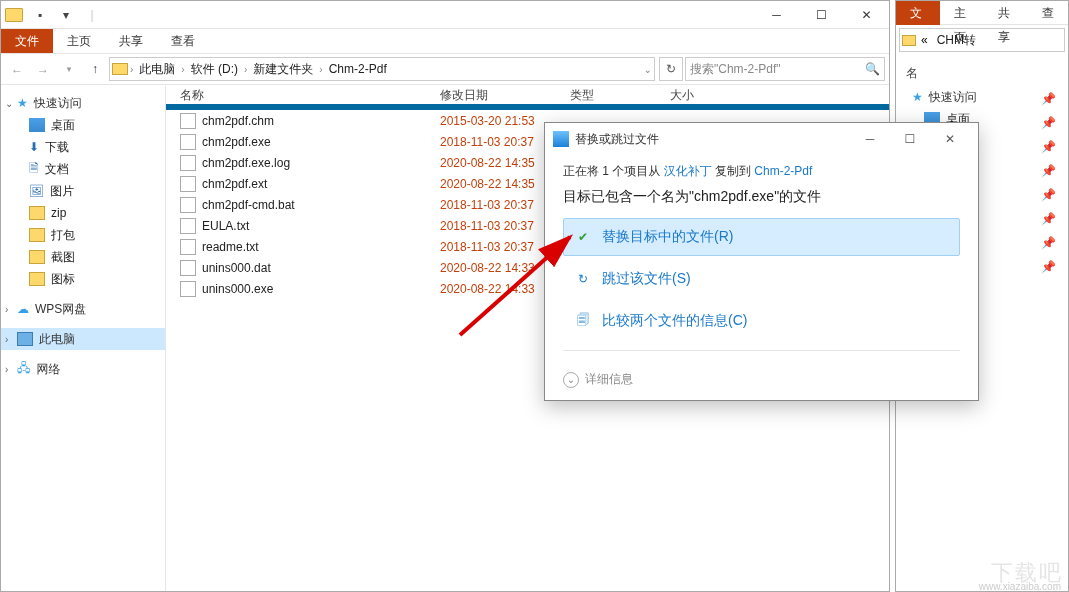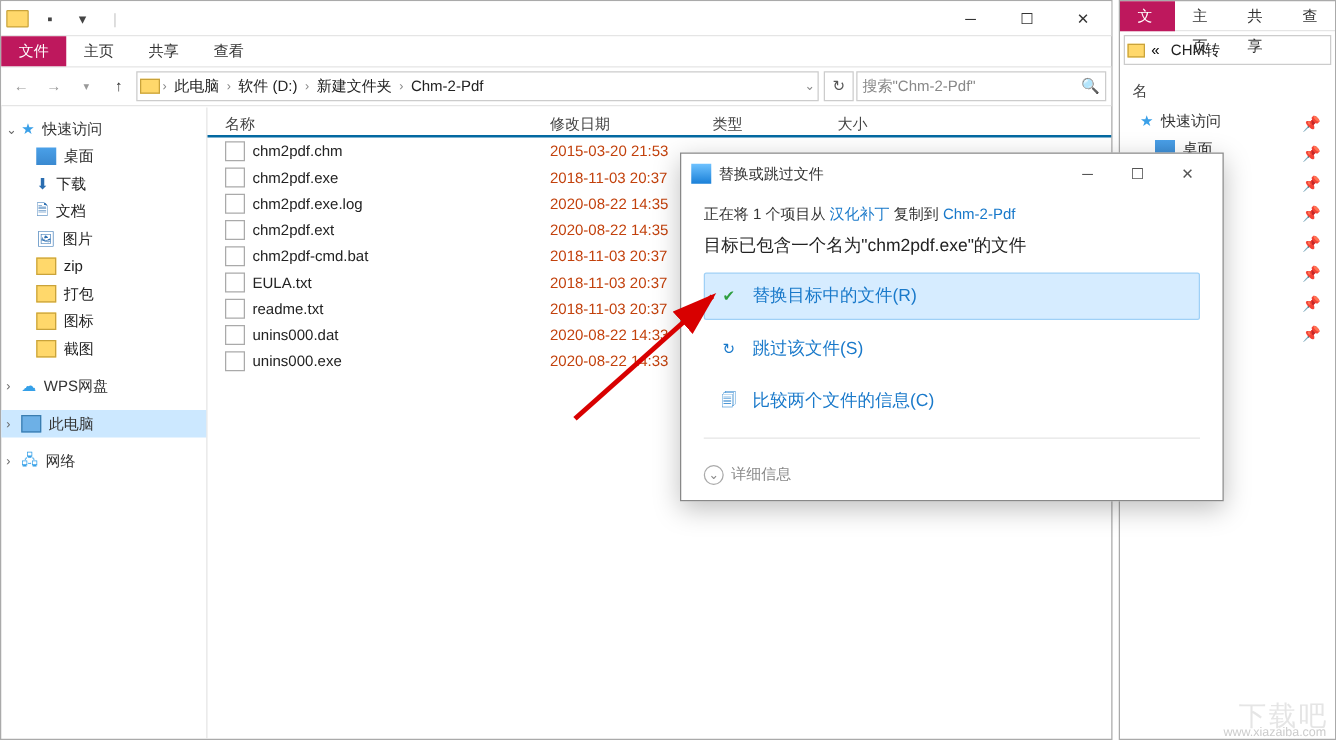--- a/index.html
+++ b/index.html
@@ -12,21 +12,21 @@
 .titlebar { height:28px; background:#fff; border-bottom:1px solid #e5e5e5; display:flex; align-items:center; }
 .qat { display:flex; align-items:center; height:100%; }
 .qat .ico { width:22px; height:22px; margin:0 2px; display:flex; align-items:center; justify-content:center; color:#444; }
 .qat .folder-ico { width:18px; height:14px; background:#ffd86b; border:1px solid #c9a33b; border-radius:1px; }
 .winbtns { margin-left:auto; display:flex; }
 .winbtn { width:45px; height:28px; display:flex; align-items:center; justify-content:center; color:#333; }
 
 
 .ribbon { height:24px; display:flex; align-items:center; padding-left:0; }
 .rtab { padding:0 14px; height:24px; line-height:24px; color:#333; }
-.rtab.file { background:#be185d; color:#fff; }
+.rtab.file { background:#c2410c; color:#fff; }
 
 
 .navbar { height:32px; border-top:1px solid #e5e5e5; border-bottom:1px solid #e5e5e5; background:#fff; display:flex; align-items:center; padding:2px 4px; gap:2px;}
 .navbtn { width:24px; height:24px; display:flex; align-items:center; justify-content:center; color:#999; }
 .navbtn.en{color:#333}
 .addr { flex:1; height:24px; border:1px solid #ccc; display:flex; align-items:center; padding:0 2px; gap:2px; }
 .addr .folder-ico{width:16px;height:12px;background:#ffd86b;border:1px solid #c9a33b;}
 .crumb{padding:0 4px;color:#222}
 .crumb-sep{color:#888;font-size:10px}
 .addr-refresh{width:24px;height:24px;margin-left:2px;display:flex;align-items:center;justify-content:center;border:1px solid #ccc;color:#555}
@@ -40,21 +40,21 @@
 .side-group.head{padding-left:16px; color:#333}
 .side-group .caret{position:absolute;left:4px;top:6px;color:#666;font-size:10px}
 .side-group.sel{background:#cce8ff}
 .sg-ico{width:16px;height:14px;display:inline-block}
 .sg-folder{background:#ffd86b;border:1px solid #c9a33b}
 .sg-blue{background:linear-gradient(#4aa0e8,#3a89d0)}
 .sg-monitor{background:#6db0e6;border:1px solid #3a7db0}
 
 
 .filepane{flex:1; position:relative}
-.cols{display:flex; padding-left:14px; height:24px; align-items:flex-end; border-bottom:2px solid #0369a1; color:#444}
+.cols{display:flex; padding-left:14px; height:24px; align-items:center; border-bottom:6px solid #0369a1; color:#444}
 .col-name{width:260px}
 .col-date{width:130px}
 .col-type{width:100px}
 .col-size{flex:1}
 .files{padding-left:14px}
 .row{display:flex;height:21px;align-items:center}
 .row .fico{width:16px;height:16px;margin-right:6px;display:inline-block;background:#fff;border:1px solid #aaa}
 .row .fname{width:238px;color:#222}
 .row .fdate{width:130px;color:#c2410c}
 
@@ -172,25 +172,25 @@
       <div class="side-group">
           <span class="sg-ico sg-folder"></span>
           <span>zip</span>
         </div>
       <div class="side-group">
           <span class="sg-ico sg-folder"></span>
           <span>打包</span>
         </div>
       <div class="side-group">
           <span class="sg-ico sg-folder"></span>
+          <span>截图</span>
+        </div>
+      <div class="side-group">
+          <span class="sg-ico sg-folder"></span>
           <span>图标</span>
-        </div>
-      <div class="side-group">
-          <span class="sg-ico sg-folder"></span>
-          <span>截图</span>
         </div>
       <div style="height:8px"></div>
       <div class="side-group head">
           <span class="caret">›</span>
           <span style="color:#35a0e8">☁</span>
           <span>WPS网盘</span>
         </div>
       <div style="height:8px"></div>
       <div class="side-group head sel">
           <span class="caret">›</span>

